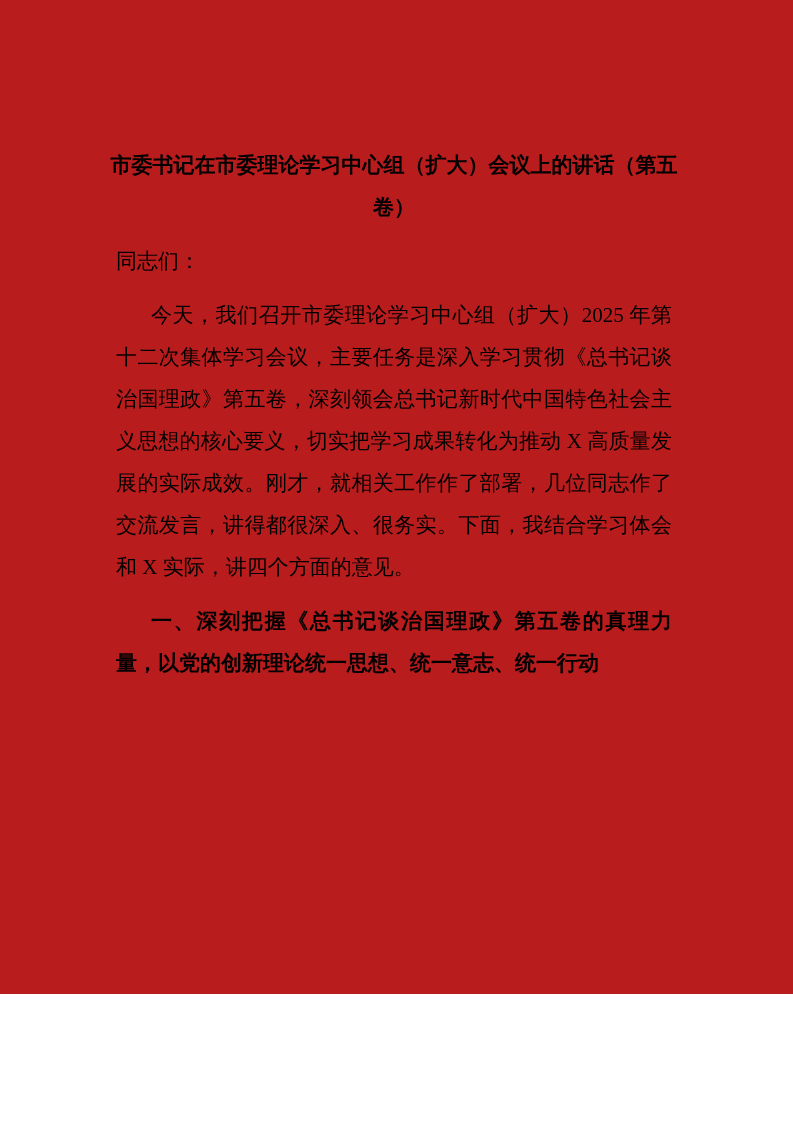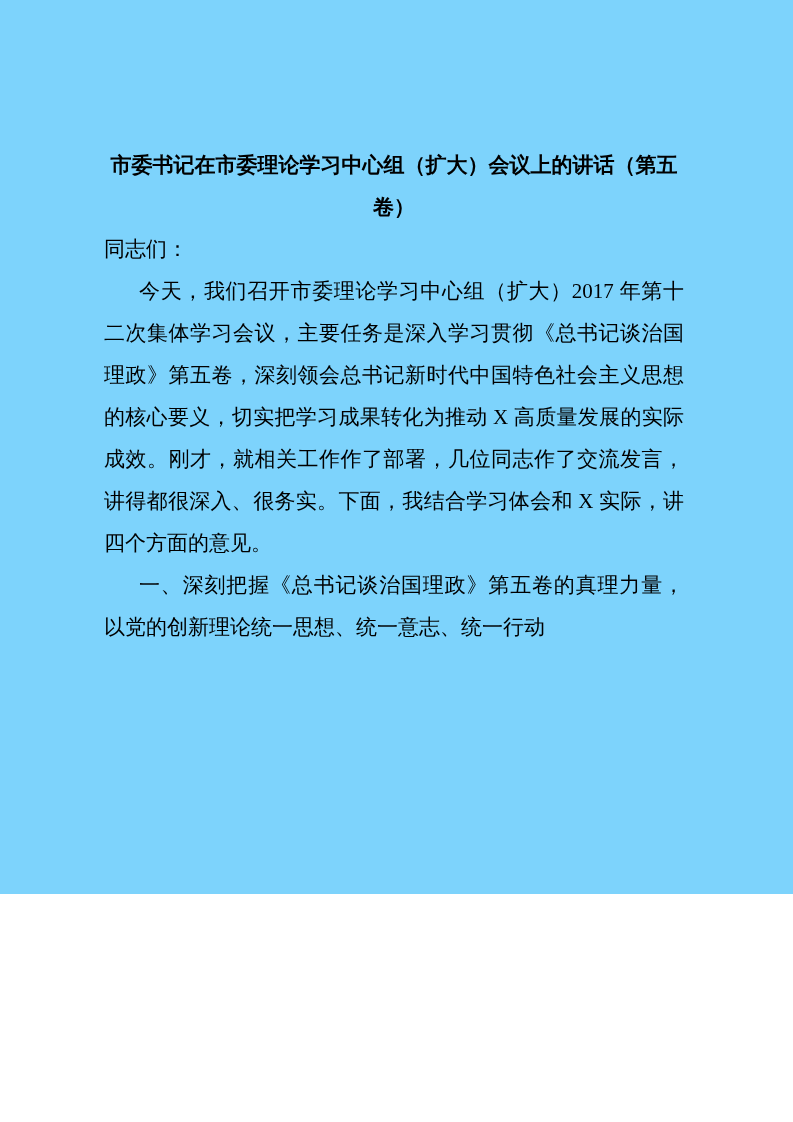--- a/index.html
+++ b/index.html
@@ -3,22 +3,22 @@
 <meta charset="utf-8">
 <style>
   html, body {
     margin: 0;
     padding: 0;
     background: #ffffff;
   }
   .page {
     position: relative;
     width: 793px;
-    height: 894px;
-    background: #7dd3fc;
+    height: 994px;
+    background: #b91c1c;
     overflow: hidden;
   }
   .content {
     position: absolute;
     left: 104px;
     top: 144px;
     width: 580px;
     color: #000000;
     font-family: "Liberation Serif", "DejaVu Serif", serif;
     font-size: 21px;
@@ -27,36 +27,36 @@
   }
   .doc-title {
     margin: 0;
     padding: 0;
     font-size: 21px;
     font-weight: bold;
     text-align: center;
     line-height: 42px;
   }
   p.para {
-    margin: 0;
+    margin: 12px;
     padding: 0;
     text-indent: 35px;
   }
   p.para.salutation {
     text-indent: 0;
   }
   p.para.heading {
-    font-weight: normal;
+    font-weight: bold;
   }
 </style>
 </head>
 <body>
 
 <div class="page">
   <div class="content">
     <h1 class="doc-title">市委书记在市委理论学习中心组（扩大）会议上的讲话（第五卷）</h1>
     <div>
         <p class="para salutation">同志们：</p>
-        <p class="para body">今天，我们召开市委理论学习中心组（扩大）2017 年第十二次集体学习会议，主要任务是深入学习贯彻《总书记谈治国理政》第五卷，深刻领会总书记新时代中国特色社会主义思想的核心要义，切实把学习成果转化为推动 X 高质量发展的实际成效。刚才，就相关工作作了部署，几位同志作了交流发言，讲得都很深入、很务实。下面，我结合学习体会和 X 实际，讲四个方面的意见。</p>
+        <p class="para body">今天，我们召开市委理论学习中心组（扩大）2025 年第十二次集体学习会议，主要任务是深入学习贯彻《总书记谈治国理政》第五卷，深刻领会总书记新时代中国特色社会主义思想的核心要义，切实把学习成果转化为推动 X 高质量发展的实际成效。刚才，就相关工作作了部署，几位同志作了交流发言，讲得都很深入、很务实。下面，我结合学习体会和 X 实际，讲四个方面的意见。</p>
         <p class="para heading">一、深刻把握《总书记谈治国理政》第五卷的真理力量，以党的创新理论统一思想、统一意志、统一行动</p>
       </div>
   </div>
 </div>
 
 </body></html>

